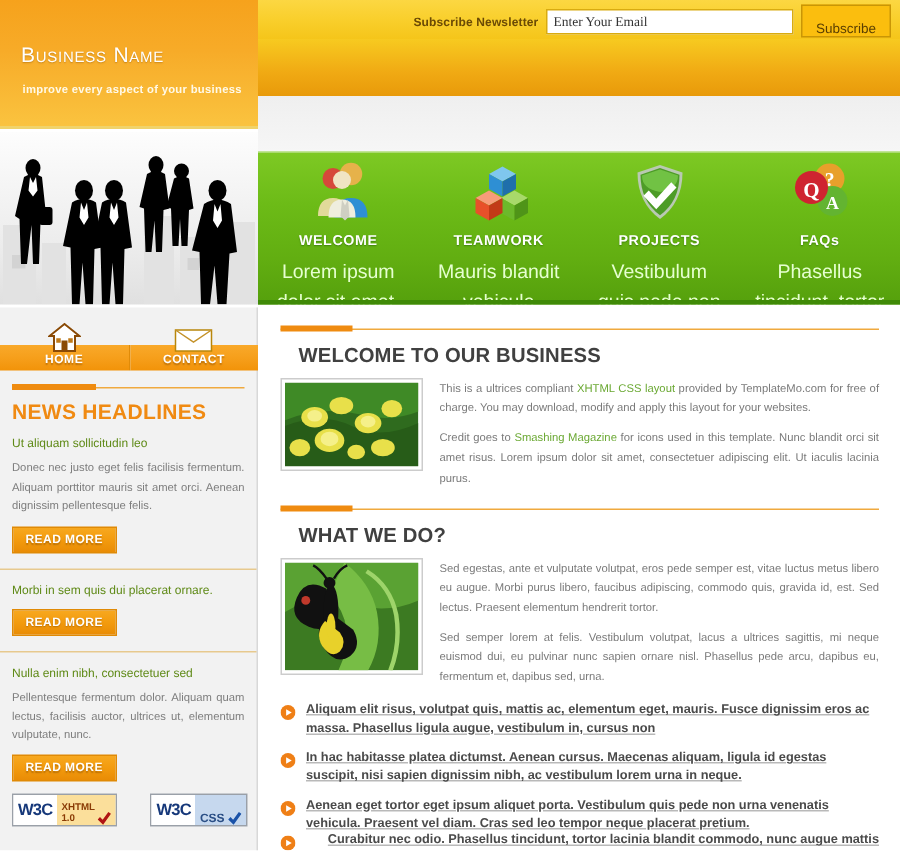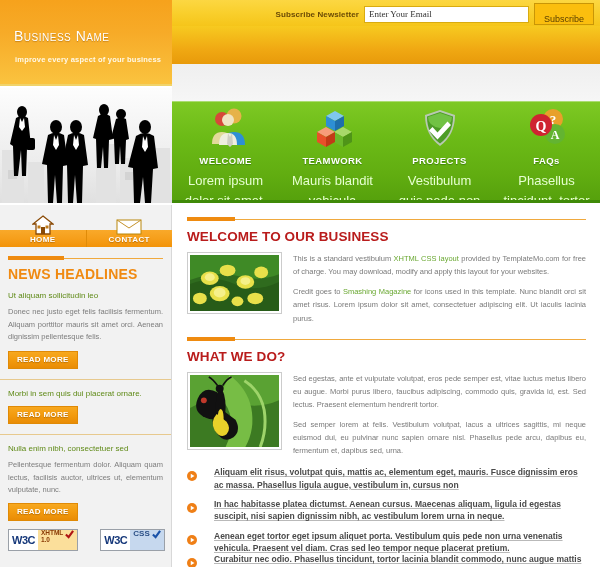--- a/index.html
+++ b/index.html
@@ -146,53 +146,53 @@
   }
 
   .badges { position:absolute; left:8px; bottom:16px; display:flex; gap:22px; }
   .badge { height:22px; display:flex; border:1px solid #9aa0a8; background:#fff; }
   .badge .w3c {
     background:#fff; color:#16387a; font-weight:bold; font-size:11px;
     padding:0 3px; display:flex; align-items:center;
     font-family:"Liberation Sans", sans-serif; letter-spacing:-.5px;
   }
   .badge .kind {
-    display:flex; align-items:flex-start; gap:2px; padding:0 3px;
+    display:flex; align-items:flex-end; gap:2px; padding:0 3px;
     font-size:6.5px; font-weight:bold; line-height:1.05;
   }
   .badge.xhtml .kind { background:#fbdf9b; color:#8a3b05; }
   .badge.css .kind { background:#c6d8ee; color:#2b4f86; font-size:8px; }
 
   
   .main {
     position:absolute; left:173px; top:205px; width:427px; height:362px;
     background:#fff; padding:0 14px;
   }
   .m-rule { position:relative; height:9px; margin-top:10px; }
   .m-rule .thin { position:absolute; left:0; top:4px; width:100%; height:1px; background:#f0a93e; }
   .m-rule .thick{ position:absolute; left:0; top:2px; width:48px; height:4px; background:#ef8b10; }
   .m-h2 {
-    font-size:13.5px; font-weight:bold; color:#b91c1c; letter-spacing:.1px;
-    margin:5px 0 8px 0;
+    font-size:13.5px; font-weight:bold; color:#404040; letter-spacing:.1px;
+    margin:5px 0 8px 12px;
   }
   .m-block { display:flex; gap:11px; }
   .thumb {
     width:95px; height:62px; flex:none; border:1px solid #cccccc; padding:2px; background:#fff;
     overflow:hidden;
   }
   .thumb .inner { width:100%; height:100%; position:relative; overflow:hidden; }
   .m-text { flex:1; }
   .m-p { font-size:7.5px; color:#7a7a7a; line-height:1.75; text-align:justify; }
   .m-p + .m-p { margin-top:7px; }
   .m-link { color:#6aa832; text-decoration:none; }
 
   .thumb.tall { width:95px; height:78px; }
 
   .bullets { margin-top:9px; }
-  .bullet { display:flex; gap:17px; align-items:flex-start; margin-bottom:7px; }
+  .bullet { display:flex; gap:7px; align-items:flex-start; margin-bottom:7px;justify-content:space-between; }
   .b-ico { flex:none; margin-top:1px; }
   .b-txt {
     font-size:8.5px; font-weight:bold; color:#4a4a4a; line-height:1.45;
     text-decoration:underline; text-decoration-color:#b9b9b9; cursor:pointer;
   }
 </style>
 </head>
 <body>
 
 <div class="page">
@@ -431,21 +431,21 @@
             </g>
             <g fill="#f5f08a">
               <ellipse cx="20" cy="23" rx="5" ry="4"></ellipse>
                 <ellipse cx="30" cy="39" rx="6" ry="5"></ellipse>
               <ellipse cx="56" cy="27" rx="5" ry="4"></ellipse>
             </g>
           </svg>
         </div>
       </div>
       <div class="m-text">
-        <div class="m-p"><span>This is a standard vestibulum </span><a class="m-link" href="#">XHTML</a><span> </span><a class="m-link" href="#">CSS layout</a><span> provided by TemplateMo.com for free of charge. You may download, modify and apply this layout for your websites.</span></div>
+        <div class="m-p"><span>This is a ultrices compliant </span><a class="m-link" href="#">XHTML</a><span> </span><a class="m-link" href="#">CSS layout</a><span> provided by TemplateMo.com for free of charge. You may download, modify and apply this layout for your websites.</span></div>
         <div class="m-p"><span>Credit goes to </span><a class="m-link" href="#">Smashing Magazine</a><span> for icons used in this template. Nunc blandit orci sit amet risus. Lorem ipsum dolor sit amet, consectetuer adipiscing elit. Ut iaculis lacinia purus.</span></div>
       </div>
     </div>
 
     <div class="m-rule">
       <div class="thin"></div>
         <div class="thick"></div>
     </div>
     <div class="m-h2">WHAT WE DO?</div>
 

